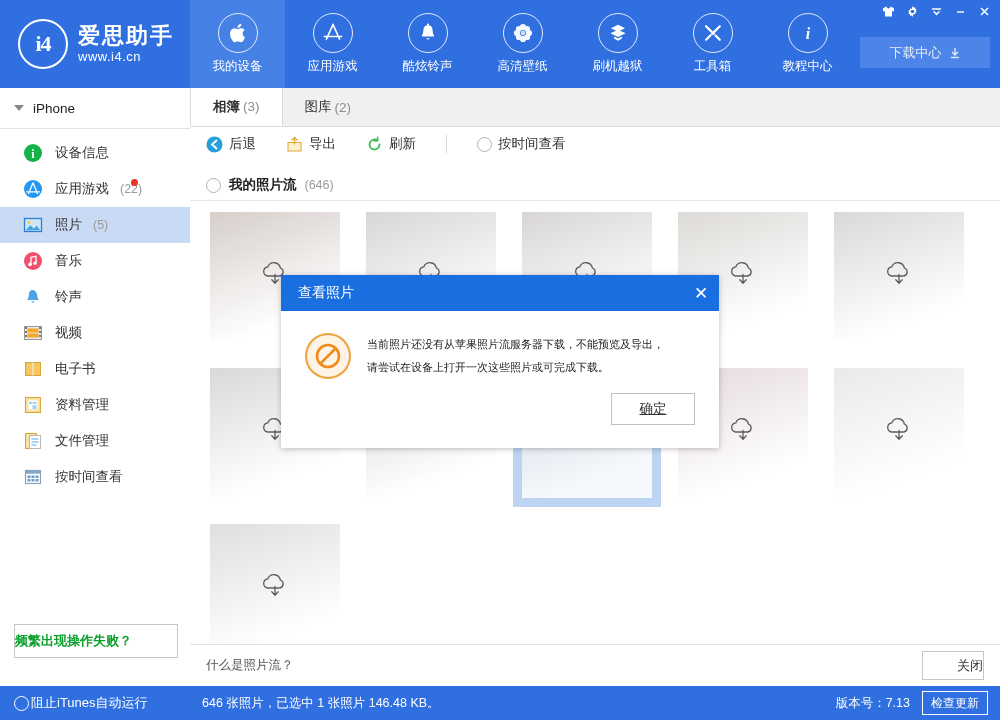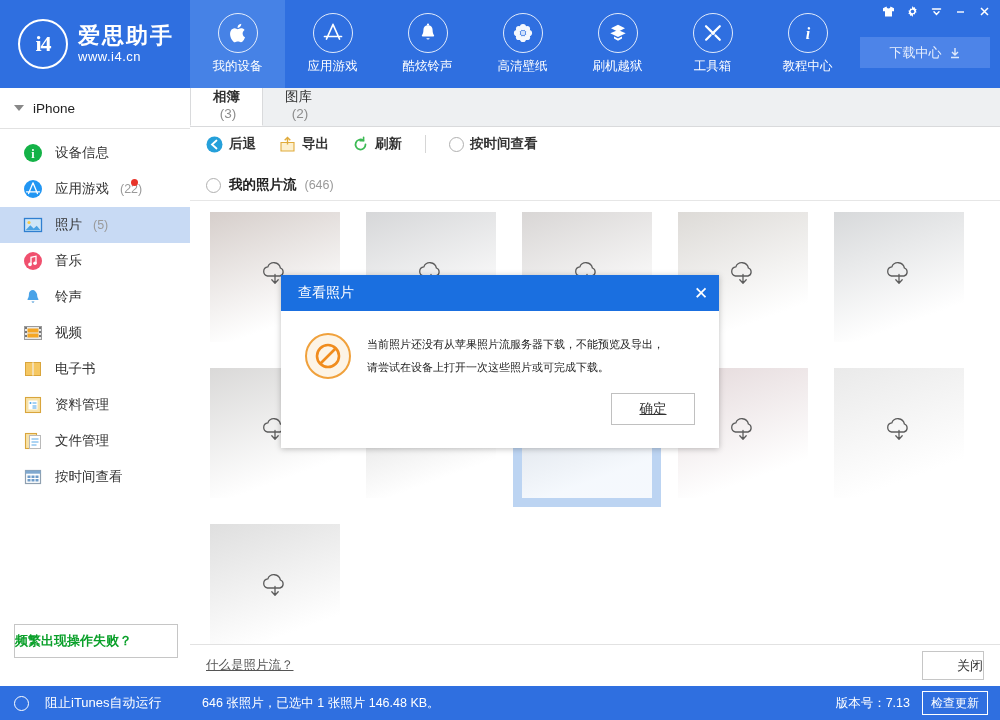--- a/index.html
+++ b/index.html
@@ -50,55 +50,55 @@
   .sitem .cnt{color:#9a9a9a;font-size:12.5px;}
   .sitem .dot{position:absolute;width:7px;height:7px;border-radius:50%;background:#e8342a;
     left:131px;top:8px;}
   .si{width:22px;height:22px;display:flex;align-items:center;justify-content:center;flex:0 0 22px;}
 
   .help-btn{position:absolute;left:14px;top:536px;width:162px;height:32px;border:1px solid #c6c6c6;
     background:#fff;color:#0aa02a;font-weight:bold;font-size:13px;display:flex;align-items:center;
     justify-content:flex-start;cursor:pointer;}
 
   .itunes{position:absolute;left:0;top:686px;width:190px;height:34px;background:#2f6fe0;
-    display:flex;align-items:center;gap:16px;padding-left:14px;box-sizing:border-box;cursor:pointer;}
+    display:flex;align-items:center;gap:2px;padding-left:14px;box-sizing:border-box;cursor:pointer;}
   .radio{width:13px;height:13px;border:1.5px solid #fff;border-radius:50%;flex:0 0 13px;}
   .radio-g{width:13px;height:13px;border:1.5px solid #b0b0b0;border-radius:50%;flex:0 0 13px;}
   .itunes span{color:#fff;font-size:13px;}
 
   
   .content{position:absolute;left:190px;top:88px;width:810px;height:598px;background:#fff;}
   .tabs{height:38px;background:#eef0f2;display:flex;border-bottom:1px solid #d9dadc;}
   .tab{height:38px;padding:0 22px;display:flex;align-items:center;font-size:13.5px;color:#333;
-    cursor:pointer;box-sizing:border-box;flex-direction:column;}
+    cursor:pointer;box-sizing:border-box;}
   .tab.active{background:#fff;border-bottom:1px solid #fff;margin-bottom:-1px;
     border-left:1px solid #d9dadc;border-right:1px solid #d9dadc;font-weight:bold;}
   .tab .n{color:#8d8d8d;font-weight:normal;margin-left:3px;}
 
-  .toolbar{height:34px;display:flex;align-items:center;padding-left:16px;gap:1px;font-weight:bold;}
+  .toolbar{height:34px;display:flex;align-items:center;padding-left:16px;gap:8px;}
   .tb{display:flex;align-items:center;gap:6px;margin-right:22px;cursor:pointer;font-size:13.5px;color:#333;}
   .tbsep{width:1px;height:18px;background:#d6d6d6;margin-right:22px;}
 
   .streamrow{height:30px;display:flex;align-items:center;padding-left:16px;gap:8px;
     border-bottom:1px solid #e6e6e6;cursor:pointer;margin-top:9px;}
   .streamrow b{font-size:13.5px;color:#222;}
   .streamrow .n{color:#9a9a9a;font-size:12.5px;}
 
   .grid{position:absolute;left:0;top:119px;width:810px;height:437px;overflow:hidden;padding:5px 0 0 20px;
     box-sizing:border-box;}
   .cell{width:130px;height:130px;float:left;margin:0 26px 26px 0;position:relative;}
   .cell .ph{position:absolute;left:0;top:0;width:130px;height:130px;overflow:hidden;}
   .cell.sel{width:148px;height:148px;margin:-9px 17px 17px -9px;background:#bcd4f2;
     display:flex;align-items:center;justify-content:center;}
   .cell.sel .ph{position:relative;left:auto;top:auto;}
   .cloud{position:absolute;left:50%;top:50%;transform:translate(-50%,-50%);z-index:3;}
 
   .footer{position:absolute;left:0;top:556px;width:810px;height:42px;border-top:1px solid #e2e2e2;
     display:flex;align-items:center;justify-content:space-between;padding:0 16px;box-sizing:border-box;}
-  .flink{font-size:12.5px;color:#555;text-decoration:underline;cursor:pointer;}
+  .flink{font-size:12.5px;color:#555;cursor:pointer;}
   .fbtn{width:60px;height:27px;border:1px solid #c6c6c6;background:#fff;font-size:13px;color:#333;
     display:flex;align-items:center;justify-content:flex-end;cursor:pointer;}
 
   .statusbar{position:absolute;left:190px;top:686px;width:810px;height:34px;background:#2f6fe0;
     display:flex;align-items:center;justify-content:space-between;padding:0 12px;box-sizing:border-box;}
   .statusbar .l{color:#fff;font-size:12.5px;}
   .statusbar .r{display:flex;align-items:center;gap:12px;}
   .statusbar .ver{color:#fff;font-size:12.5px;}
   .upd{height:22px;padding:0 8px;border:1px solid #fff;color:#fff;font-size:12px;display:flex;
     align-items:center;cursor:pointer;}

